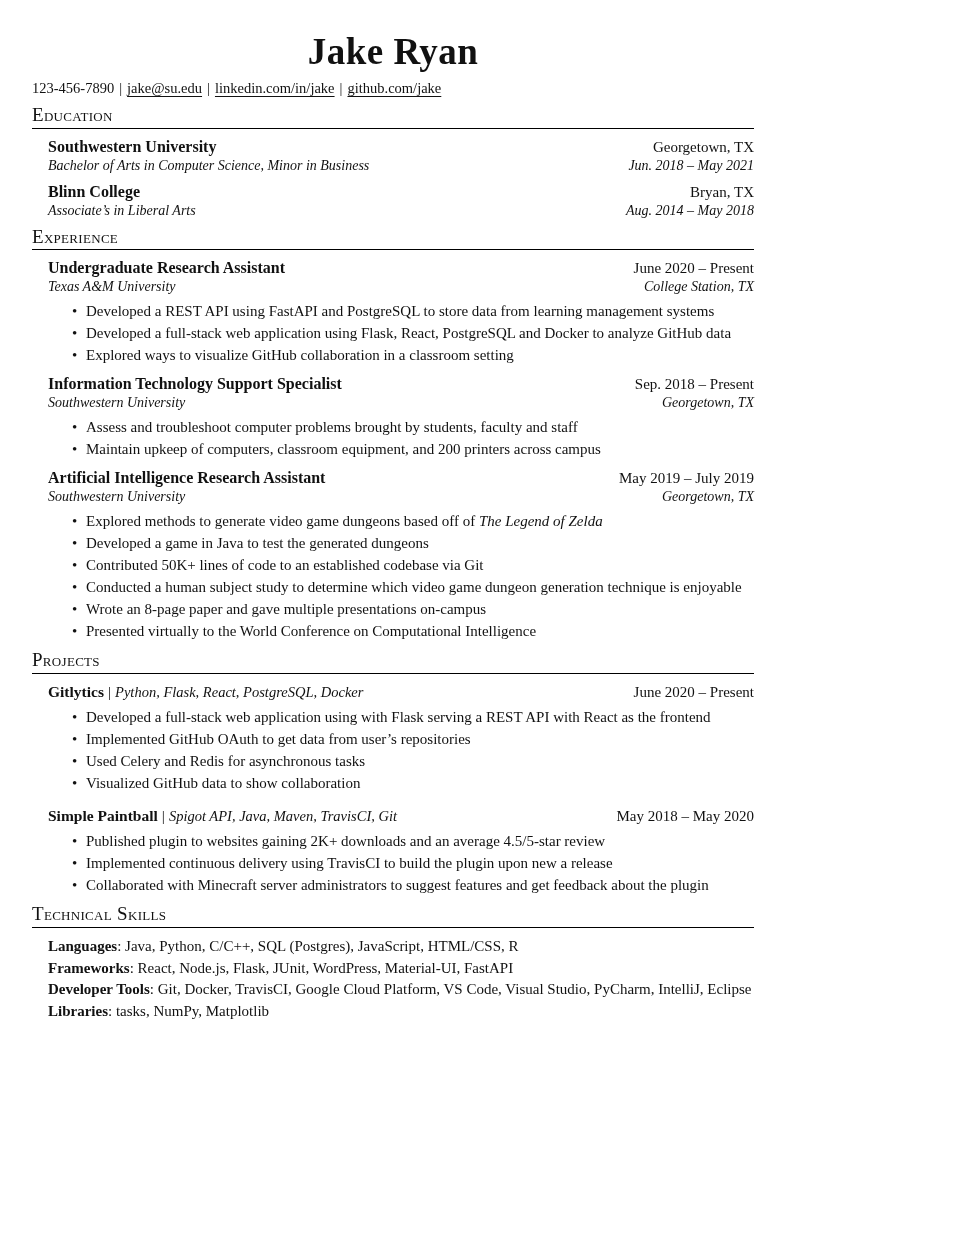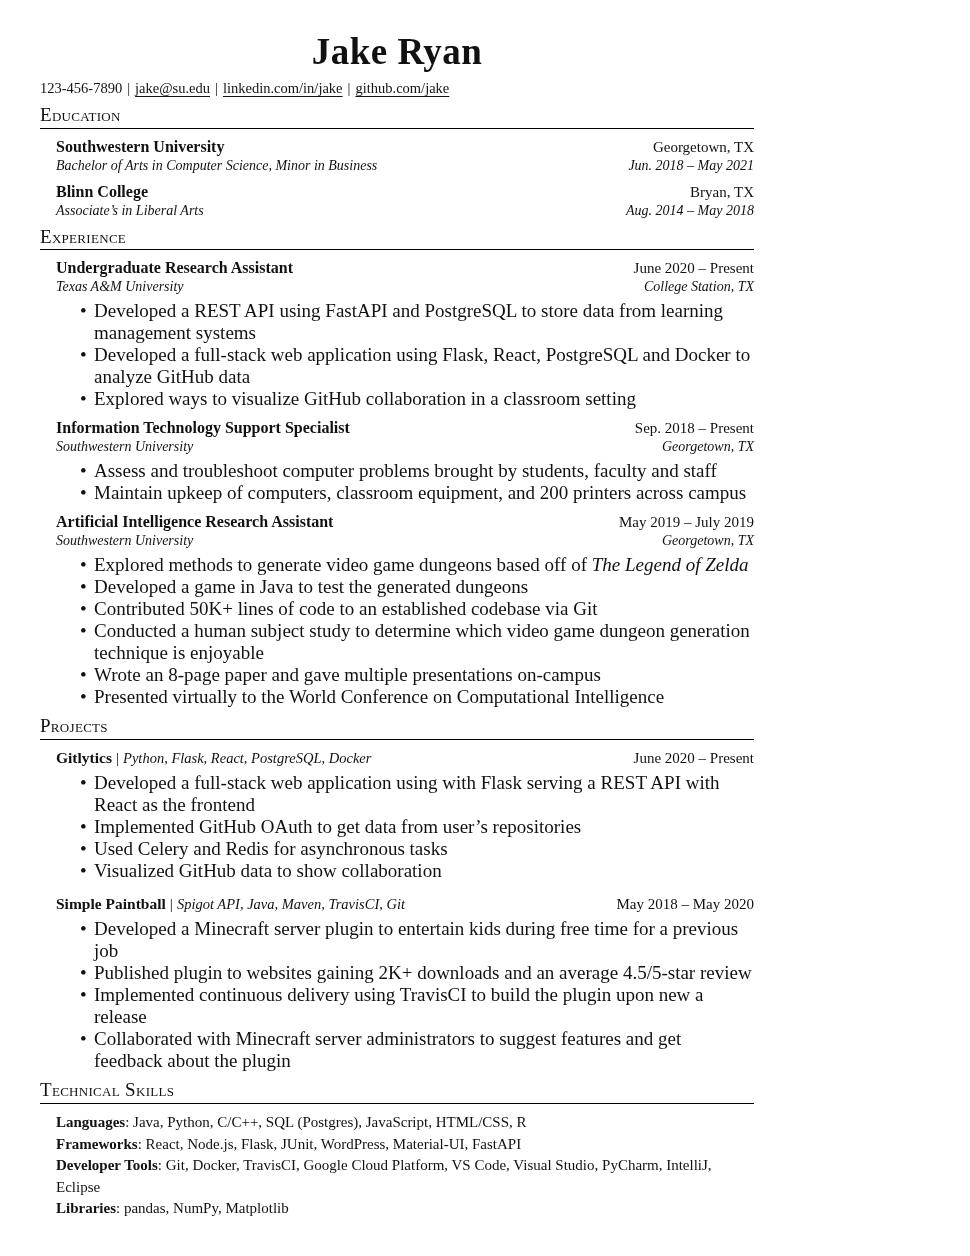--- a/index.html
+++ b/index.html
@@ -4,21 +4,21 @@
 <style>
   * { box-sizing: border-box; }
   html, body { margin: 0; padding: 0; }
   body {
     width: 970px;
     height: 1256px;
     background: #ffffff;
     color: #111111;
     font-family: "Liberation Serif", "DejaVu Serif", serif;
   }
-  .page { width: 820px; height: 1256px; padding: 32px 66px 40px 40px; overflow: hidden; }
+  .page { width: 820px; height: 1256px; padding: 32px 66px 40px 32px; overflow: hidden; }
 
   
   .name {
     text-align: center;
     font-size: 37px;
     font-weight: bold;
     letter-spacing: 0.5px;
     line-height: 1.1;
   }
   .contact {
@@ -49,21 +49,21 @@
   .bold { font-weight: bold; }
   .ital { font-style: italic; }
   .dates { font-size: 15px; white-space: nowrap; }
   .row-sub { font-size: 14px; font-style: italic; margin-top: 2px; }
   .row-sub .dates-sub { font-size: 14px; }
 
   .bullets { list-style: none; margin: 5px 0 0 0; padding: 0 0 0 23px; }
   .bullets li {
     position: relative;
     padding-left: 15px;
-    font-size: 19px;
+    font-size: 15px;
     line-height: 22px;
   }
   .bullets li::before { content: "\2022"; position: absolute; left: 1px; }
 
   
   .proj-name { font-size: 15.5px; }
   .proj-sep { font-weight: normal; margin: 0 4px; }
   .proj-stack { font-size: 14.5px; }
 
   
@@ -178,33 +178,32 @@
         <li>Visualized GitHub data to show collaboration</li>
       </ul>
     </div>
 
     <div class="entry" style="margin-top:13px;">
       <div class="row proj-name">
         <span><span class="bold">Simple Paintball</span><span class="proj-sep">|</span><span class="ital proj-stack">Spigot API, Java, Maven, TravisCI, Git</span></span>
         <span class="dates">May 2018 – May 2020</span>
       </div>
       <ul class="bullets">
-        <li>Developed a Minecraft server plugin to entertain kids during free time for a previous job</li>
         <li>Published plugin to websites gaining 2K+ downloads and an average 4.5/5-star review</li>
         <li>Implemented continuous delivery using TravisCI to build the plugin upon new a release</li>
         <li>Collaborated with Minecraft server administrators to suggest features and get feedback about the plugin</li>
       </ul>
     </div>
   </div>
 
   <div class="section">
     <div class="section-title">Technical Skills</div>
     <div class="rule"></div>
 
     <div class="skills">
       <div class="srow"><span class="bold">Languages</span><span>: Java, Python, C/C++, SQL (Postgres), JavaScript, HTML/CSS, R</span></div>
       <div class="srow"><span class="bold">Frameworks</span><span>: React, Node.js, Flask, JUnit, WordPress, Material-UI, FastAPI</span></div>
       <div class="srow"><span class="bold">Developer Tools</span><span>: Git, Docker, TravisCI, Google Cloud Platform, VS Code, Visual Studio, PyCharm, IntelliJ, Eclipse</span></div>
-      <div class="srow"><span class="bold">Libraries</span><span>: pandas, NumPy, Matplotlib</span></div>
+      <div class="srow"><span class="bold">Libraries</span><span>: tasks, NumPy, Matplotlib</span></div>
     </div>
   </div>
 
 </div>
 
 </body></html>

